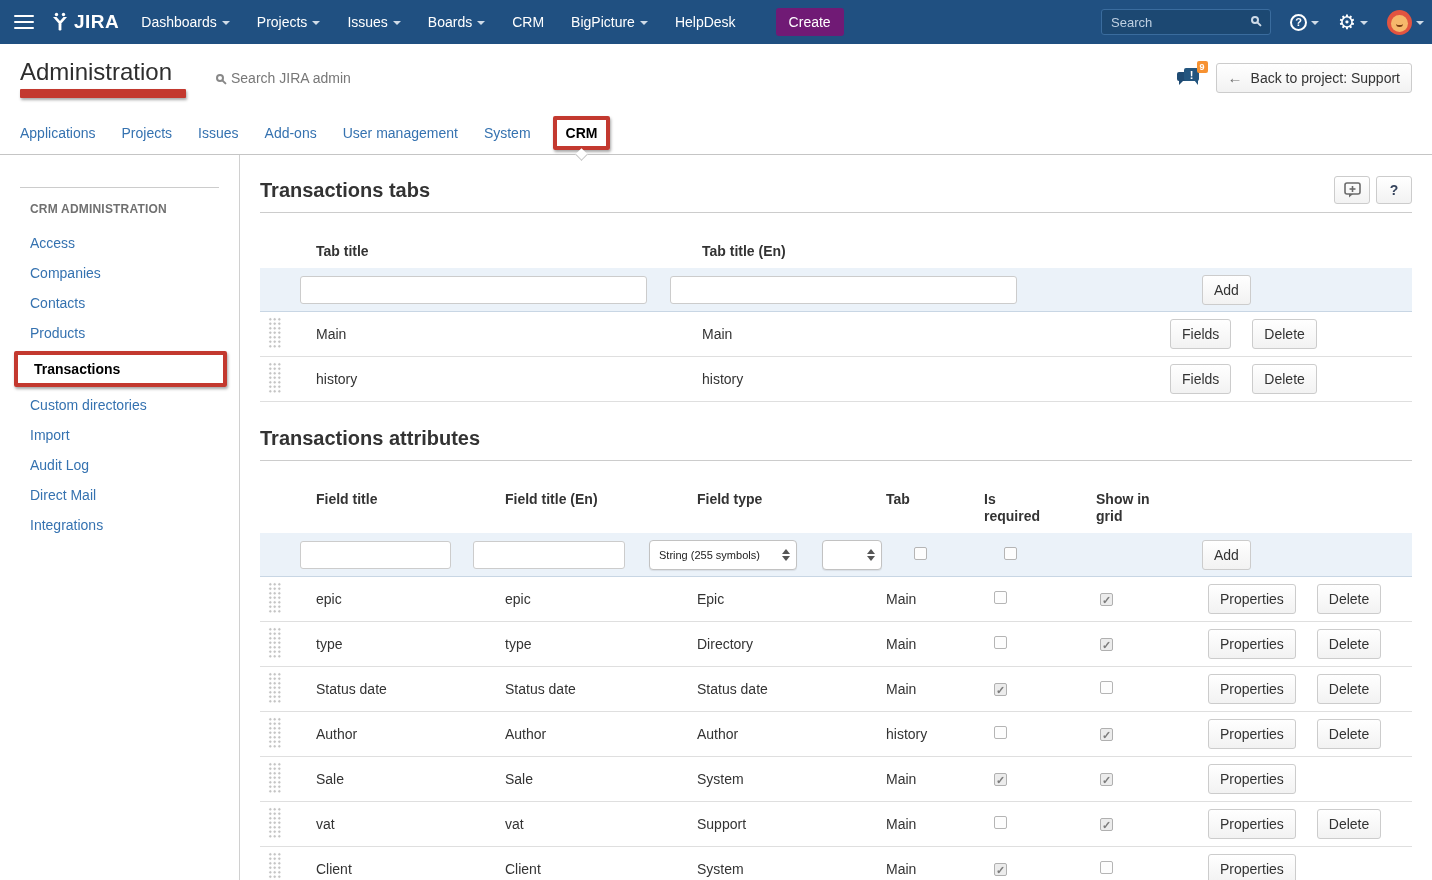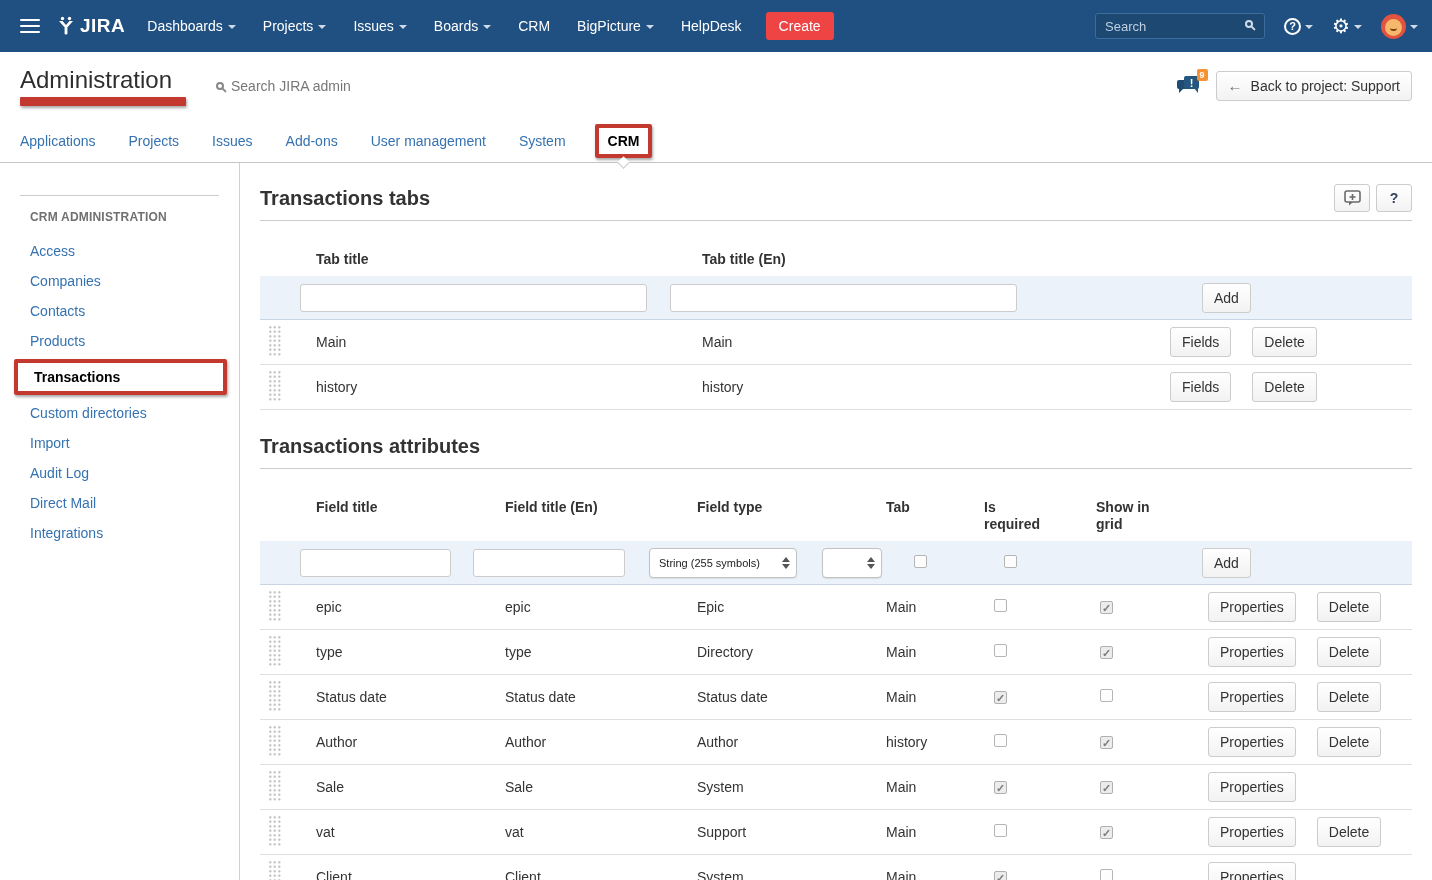--- a/index.html
+++ b/index.html
@@ -1,28 +1,28 @@
 <!DOCTYPE html>
 <html><head>
 <meta charset="utf-8">
 <style>
   * { margin:0; padding:0; box-sizing:border-box; }
   html,body { width:1432px; height:880px; }
   body { font-family:"Liberation Sans", sans-serif; font-size:14px; color:#333; background:#fff; }
   .page { position:relative; width:1432px; height:880px; overflow:hidden; background:#fff; }
 
   
-  .topnav { height:52px; background:#205081; display:flex; align-items:center; padding:0 14px; color:#fff; }
+  .topnav { height:44px; background:#205081; display:flex; align-items:center; padding:0 8px; color:#fff; }
   .hamburger { width:20px; height:14px; display:flex; flex-direction:column; justify-content:space-between; margin:0 16px 0 6px; cursor:pointer; }
   .hamburger span { display:block; height:2px; background:#fff; border-radius:1px; }
   .jira-logo { display:flex; align-items:center; gap:4px; font-weight:bold; font-size:19px; letter-spacing:0.5px; margin-right:22px; cursor:pointer; }
   .nav-menu { display:flex; align-items:center; gap:27px; }
   .nav-item { display:flex; align-items:center; gap:5px; font-size:14px; color:#fff; cursor:pointer; white-space:nowrap; }
   .caret { display:inline-block; width:0; height:0; border-left:4px solid transparent; border-right:4px solid transparent; border-top:4px solid #cfdbe8; margin-top:2px; }
-  .create-btn { margin-left:24px; background:#ef4444; color:#fff; border:none; border-radius:3px; font-size:14px; padding:6px 13px; cursor:pointer; font-family:inherit; }
+  .create-btn { margin-left:40px; background:#701a75; color:#fff; border:none; border-radius:3px; font-size:14px; padding:6px 13px; cursor:pointer; font-family:inherit; }
   .nav-right { margin-left:auto; display:flex; align-items:center; gap:19px; }
   .nav-search { position:relative; width:170px; }
   .nav-search input { width:170px; height:26px; background:#1c4872; border:1px solid #3a6c9e; border-radius:3px; color:#e5e5e5; font-size:13px; padding:0 26px 0 9px; font-family:inherit; }
   .nav-search input::placeholder { color:#bfd0e2; }
   .mag { width:8px; height:8px; border:2px solid currentColor; border-radius:50%; position:relative; display:inline-block; }
   .mag::after { content:''; position:absolute; width:2px; height:6px; background:currentColor; transform:rotate(-45deg); right:-3px; bottom:-5px; border-radius:1px; }
   .nav-search .mag { position:absolute; right:12px; top:7px; color:#cfdbe8; }
   .icon-group { display:flex; align-items:center; gap:4px; cursor:pointer; }
   .qcircle { width:17px; height:17px; border:2px solid #fff; border-radius:50%; display:flex; align-items:center; justify-content:center; font-size:11px; font-weight:bold; color:#fff; }
   .gear { font-size:20px; line-height:20px; color:#fff; }
@@ -37,21 +37,21 @@
   .red-underline { height:9px; background:#c3392f; width:166px; margin-top:3px; border-radius:1px; box-shadow:1px 2px 3px rgba(0,0,0,0.35); }
   .admin-search { display:flex; align-items:center; gap:7px; margin-left:30px; color:#777; cursor:text; }
   .admin-search .mag { color:#888; }
   .header-right { margin-left:auto; display:flex; align-items:center; gap:10px; }
   .notif { position:relative; width:30px; height:28px; cursor:pointer; }
   .notif-badge { position:absolute; top:-3px; right:-2px; background:#f79232; color:#fff; font-size:9px; font-weight:bold; padding:1px 3px; border-radius:2px; line-height:10px; }
   .back-btn { display:flex; align-items:center; gap:8px; height:30px; padding:0 11px; background:linear-gradient(#fff,#f2f2f2); border:1px solid #ccc; border-radius:3px; font-size:14px; color:#333; cursor:pointer; font-family:inherit; }
   .back-arrow { color:#707070; font-size:15px; line-height:1; }
 
   
-  .tab-bar { height:44px; border-bottom:1px solid #c5c5c5; display:flex; align-items:center; gap:33px; padding:0 20px; background:#fff; }
+  .tab-bar { height:44px; border-bottom:1px solid #c5c5c5; display:flex; align-items:center; gap:26px; padding:0 20px; background:#fff; }
   .tab-link { color:#3572b0; font-size:14px; cursor:pointer; text-decoration:none; }
   .tab-active-wrap { position:relative; border:4px solid #c3392f; border-radius:2px; padding:5px 9px; box-shadow:1px 2px 3px rgba(0,0,0,0.35); margin:0 -9px 0 -4px; }
   .tab-active { color:#000; font-weight:bold; font-size:14px; cursor:pointer; }
   .tab-notch { position:absolute; left:50%; bottom:-13px; width:9px; height:9px; margin-left:-5px; background:#fff; border-right:1px solid #c5c5c5; border-bottom:1px solid #c5c5c5; transform:rotate(45deg); }
 
   
   .content { display:flex; height:729px; }
   .sidebar { width:240px; border-right:1px solid #d0d0d0; padding:0 20px; flex-shrink:0; }
   .sidebar-hr { border:none; border-top:1px solid #ccc; margin-top:32px; }
   .sidebar-heading { color:#707070; font-weight:bold; font-size:12px; margin:14px 10px 12px; letter-spacing:0.2px; }

